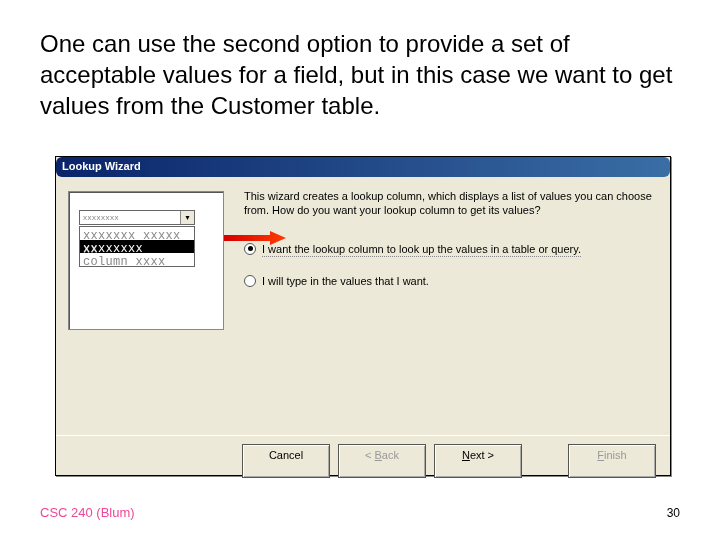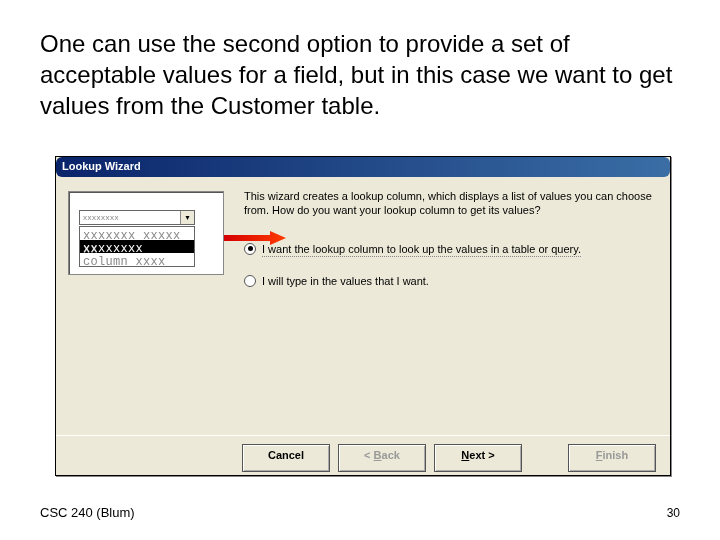--- a/index.html
+++ b/index.html
@@ -18,21 +18,21 @@
     width: 640px;
     font-size: 24px;
     line-height: 1.3;
     color: #000;
   }
   .footer-left {
     position: absolute;
     left: 40px;
     bottom: 20px;
     font-size: 13px;
-    color: #000000;
+    color: #ec4899;
   }
   .footer-right {
     position: absolute;
     right: 40px;
     bottom: 20px;
     font-size: 12px;
     color: #000;
   }
   .wizard-window {
     position: absolute;
@@ -58,21 +58,21 @@
     display: flex;
     height: 258px;
   }
   .left-pane {
     width: 180px;
     padding: 14px 12px 12px 12px;
     position: relative;
   }
   .sample-box {
     width: 156px;
-    height: 84px;
+    height: 139px;
     background: #fff;
     border: 1px solid #888;
     box-shadow: inset 1px 1px 0 #555;
     position: relative;
   }
   .combo {
     position: absolute;
     top: 18px;
     left: 10px;
     width: 116px;
@@ -171,30 +171,29 @@
   .button-row {
     height: 40px;
     border-top: 1px solid #fff;
     display: flex;
     justify-content: flex-end;
     gap: 8px;
     padding: 8px 14px 0 0;
   }
   .btn {
     width: 88px;
-    height: 28px;
+    height: 34px;
     font-family: Tahoma, sans-serif;
     font-size: 11px;
     background: #ece9d8;
     border: 1px solid #555;
     box-shadow: inset 1px 1px 0 #fff, inset -1px -1px 0 #aaa;
     text-align: center;
     line-height: 20px;
     cursor: default;
-    font-weight: bold;
   }
   .btn.disabled {
     color: #999;
   }
   .underline-accel {
     text-decoration: underline;
   }
   .spacer {
     width: 30px;
   }

